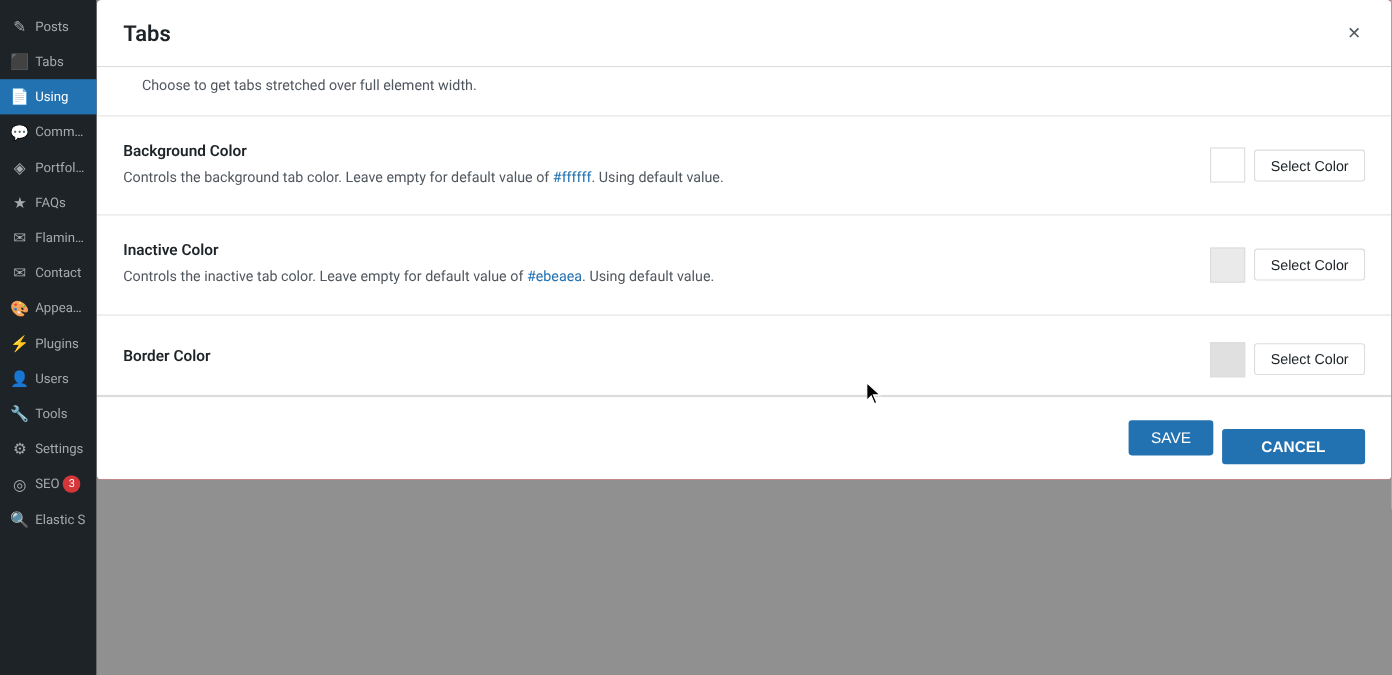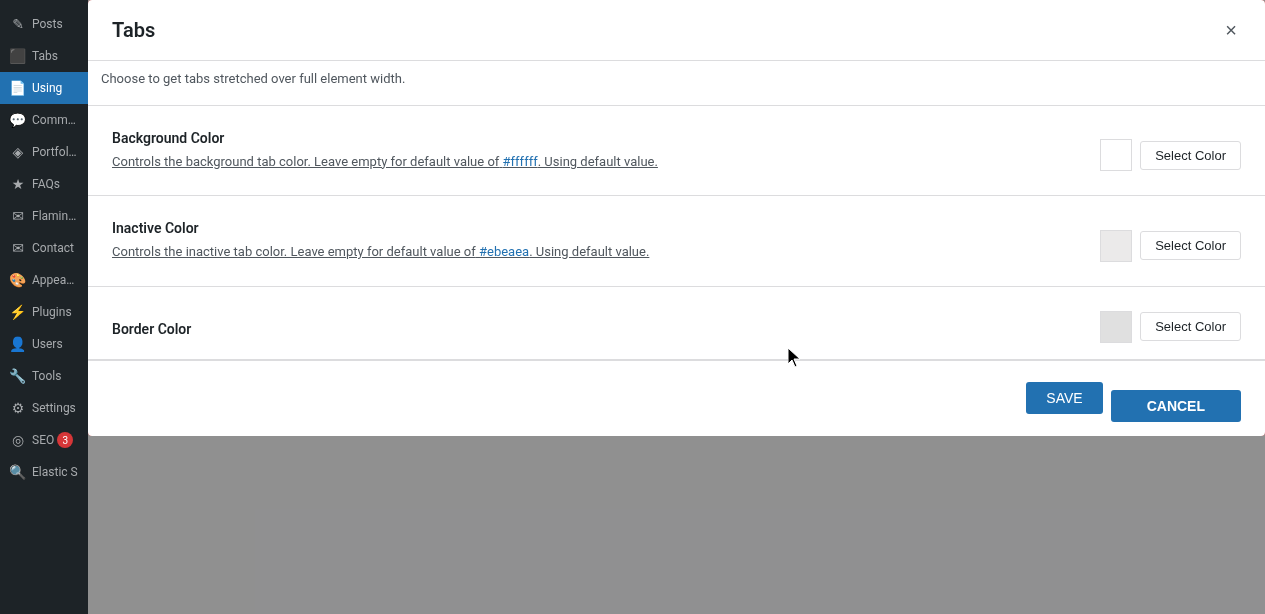--- a/index.html
+++ b/index.html
@@ -122,52 +122,51 @@
 
     
     .modal-body {
       flex: 1;
       overflow-y: auto;
       background: #f6f7f7;
     }
 
     
     .top-fade-section {
-      padding: 8px 13px 16px;
+      padding: 8px 41px 16px;
       background: #fff;
       border-bottom: 1px solid #dcdcde;
     }
     .top-fade-text {
       font-size: 13px;
       color: #50575e;
       line-height: 1.5;
     }
 
     
     .settings-row {
       display: flex;
-      align-items: flex-end;
+      align-items: center;
       padding: 24px;
       background: #fff;
       border-bottom: 1px solid #dcdcde;
     }
     .settings-row-content {
       flex: 1;
     }
     .settings-row-label {
       font-size: 14px;
       font-weight: 600;
       color: #1d2327;
       margin-bottom: 6px;
     }
     .settings-row-desc {
       font-size: 13px;
       color: #50575e;
       line-height: 1.5;
-      text-decoration: underline;
     }
     .settings-row-desc a {
       color: #2271b1;
       text-decoration: none;
     }
     .settings-row-control {
       display: flex;
       align-items: center;
       gap: 8px;
       margin-left: 20px;

